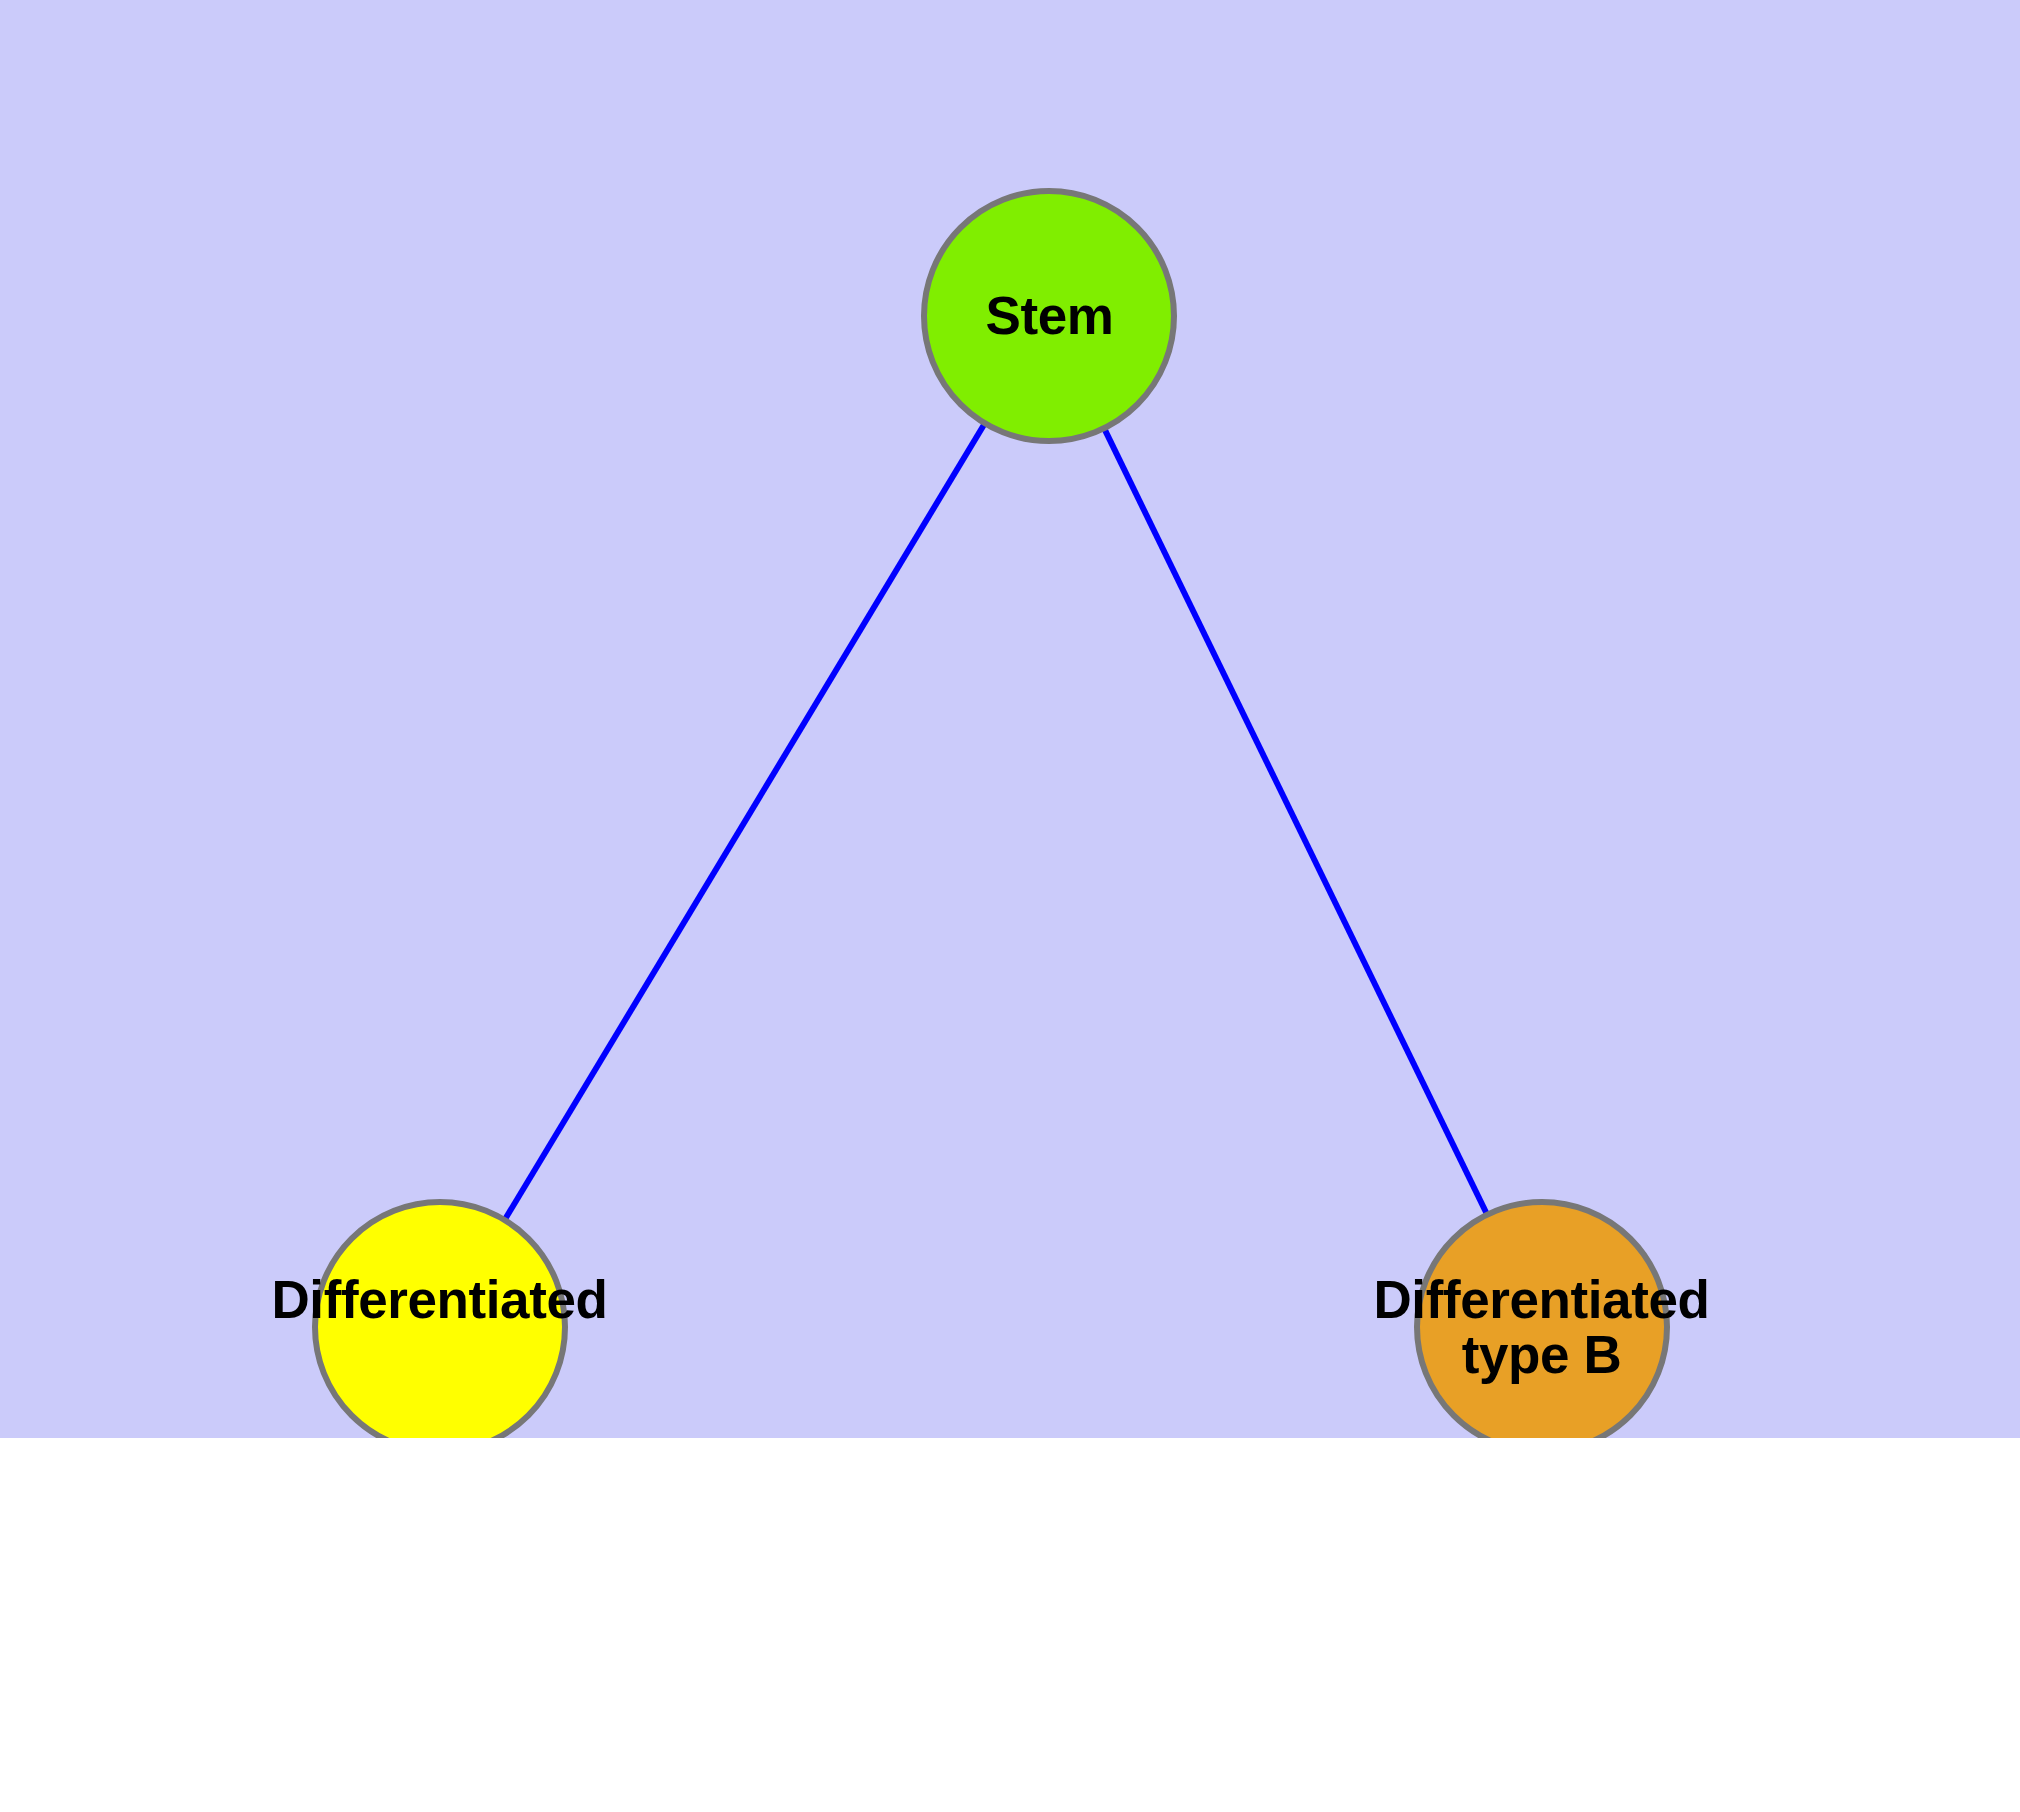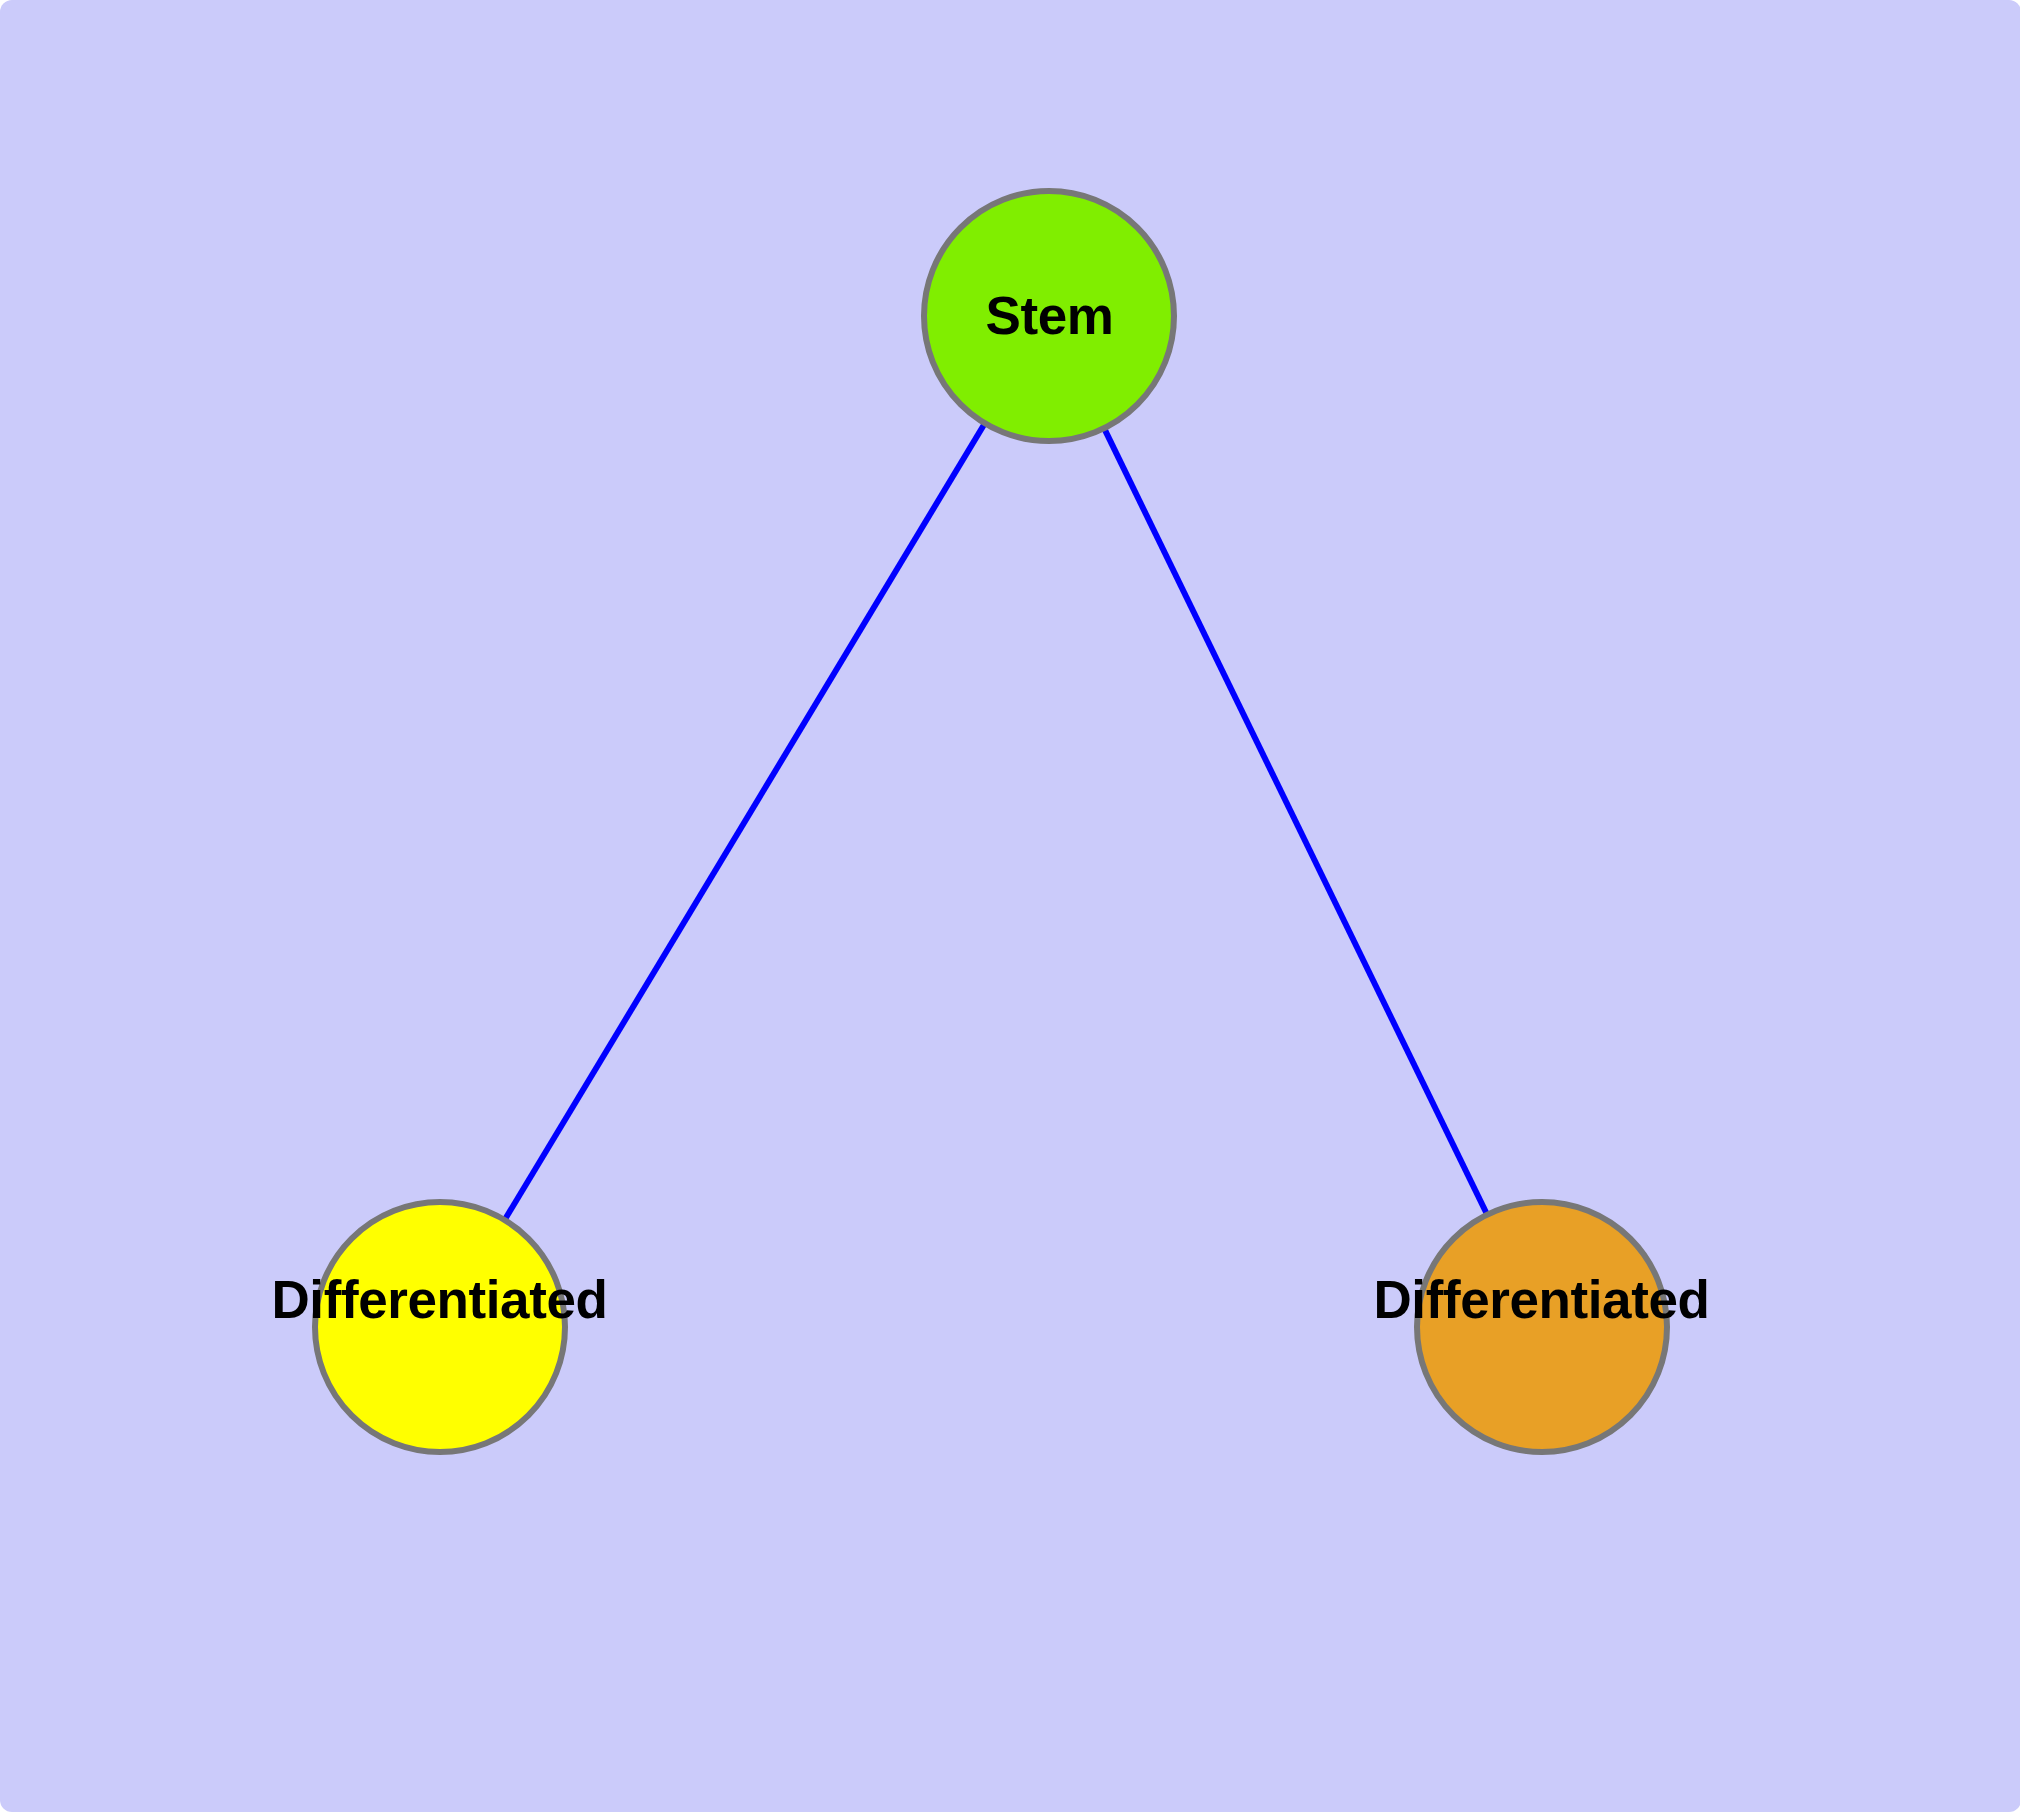--- a/index.html
+++ b/index.html
@@ -42,35 +42,35 @@
     color: #000000;
     line-height: 1.03;
     white-space: pre;
     letter-spacing: -0.4px;
     pointer-events: auto;
   }
 </style>
 </head>
 <body>
 
-<div id="canvas" style="width: 2021px; height: 1812px; border-radius: 12px;">
+<div id="canvas" style="width: 2021px; height: 1438px;">
 
   <div id="bg-layer" style="background: rgb(203, 203, 250);"></div>
 
   <svg id="edge-layer" viewBox="0 0 2384 2138" preserveAspectRatio="none">
       <line x1="1162.120955085606" y1="498.90222612360503" x2="594.879044914394" y2="1440.097773876395" stroke="#0000ff" stroke-width="7" stroke-linecap="butt"></line>
       <line x1="1302.363139383527" y1="505.16045659990993" x2="1754.636860616473" y2="1433.83954340009" stroke="#0000ff" stroke-width="7" stroke-linecap="butt"></line>
     </svg>
 
   <div id="node-layer">
       <div class="node-circle" style="left: 921px; top: 188px; width: 256px; height: 256px; background: rgb(128, 238, 0); border: 6px solid rgb(119, 119, 119);"></div>
       <div class="node-circle" style="left: 312px; top: 1199px; width: 256px; height: 256px; background: rgb(255, 255, 0); border: 6px solid rgb(119, 119, 119);"></div>
       <div class="node-circle" style="left: 1414px; top: 1199px; width: 256px; height: 256px; background: rgb(232, 160, 38); border: 6px solid rgb(119, 119, 119);"></div>
     </div>
 
   <div id="label-layer">
       <div class="node-label" style="font-size: 53px; color: rgb(0, 0, 0); width: 763px; left: 668px; top: 289px;"><div>Stem</div></div>
       <div class="node-label" style="font-size: 53px; color: rgb(0, 0, 0); width: 763px; left: 58px; top: 1273px;"><div>Differentiated</div></div>
-      <div class="node-label" style="font-size: 53px; color: rgb(0, 0, 0); width: 763px; left: 1160px; top: 1273px;"><div>Differentiated</div></div>
+      <div class="node-label" style="font-size: 53px; color: rgb(0, 0, 0); width: 763px; left: 1160px; top: 1273px;"><div>Differentiated</div><div>type B</div></div>
     </div>
 
 </div>
 
 
 </body></html>

